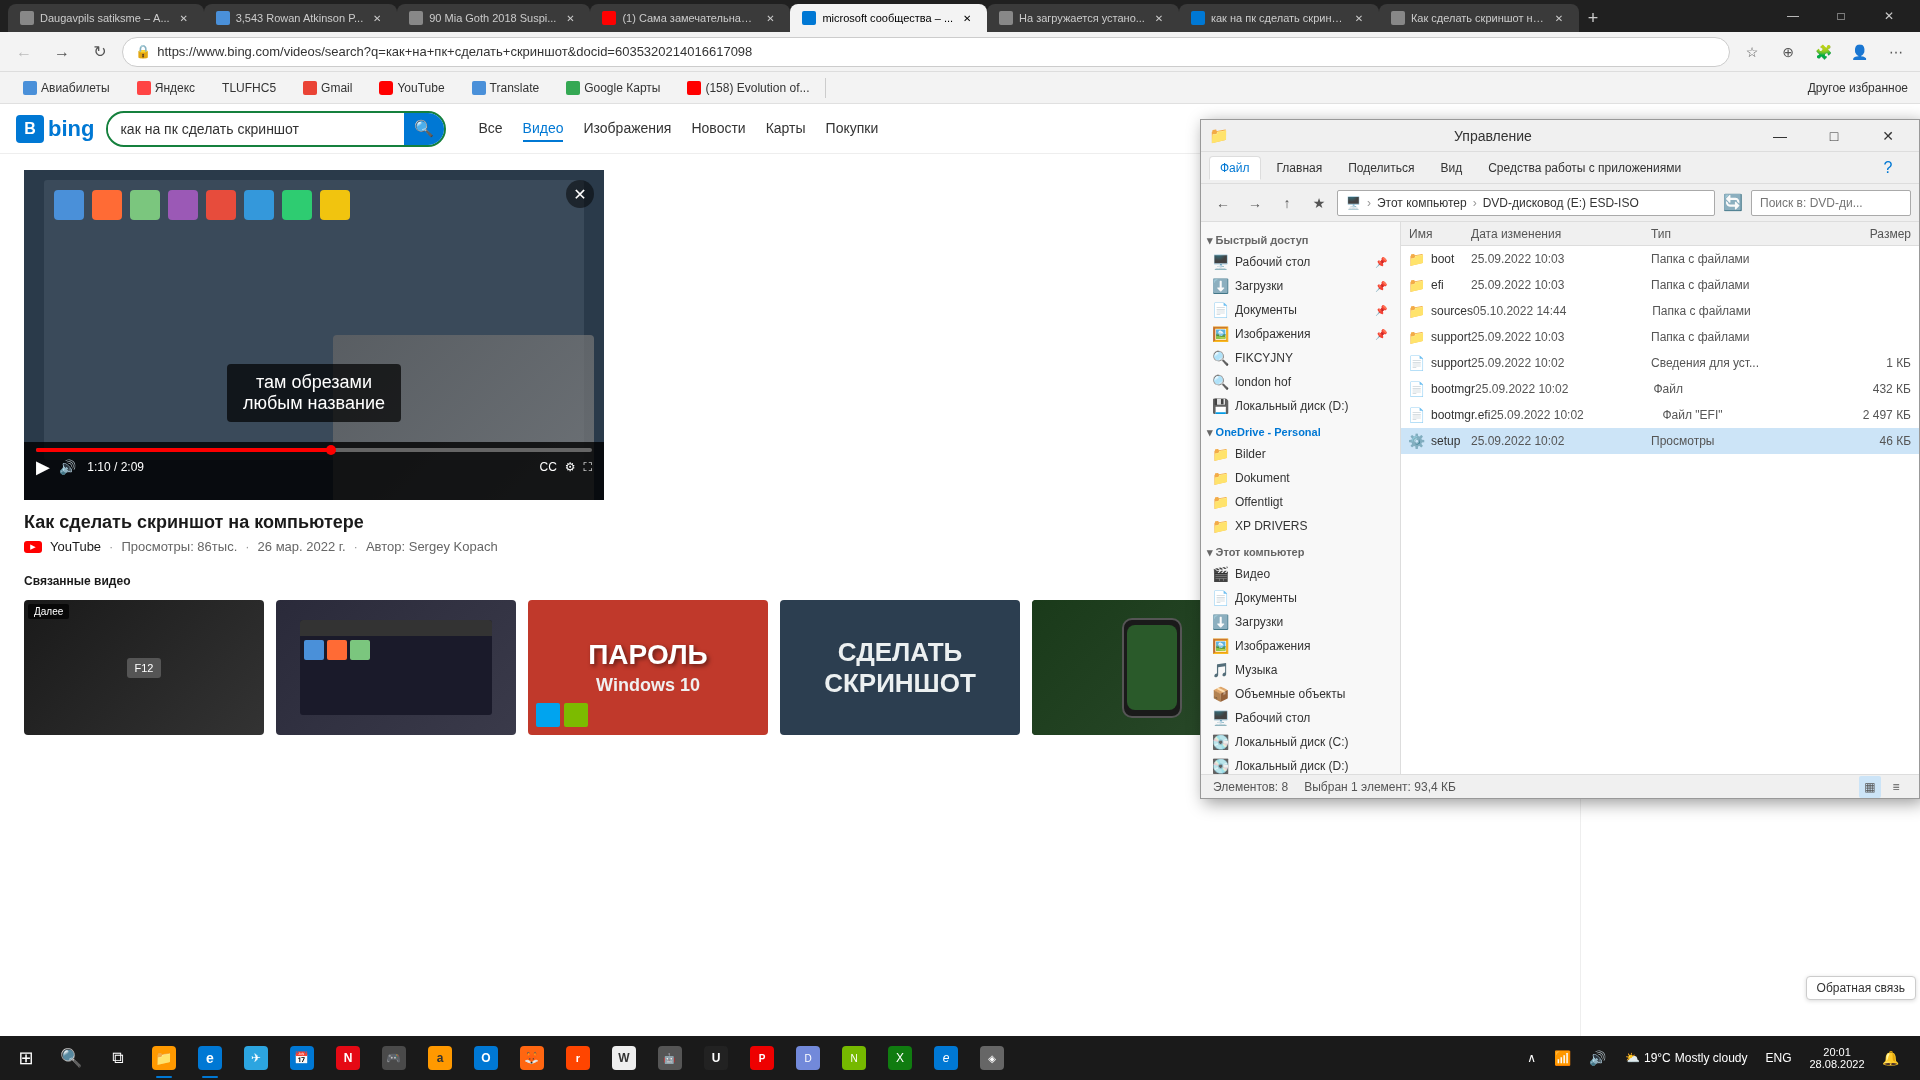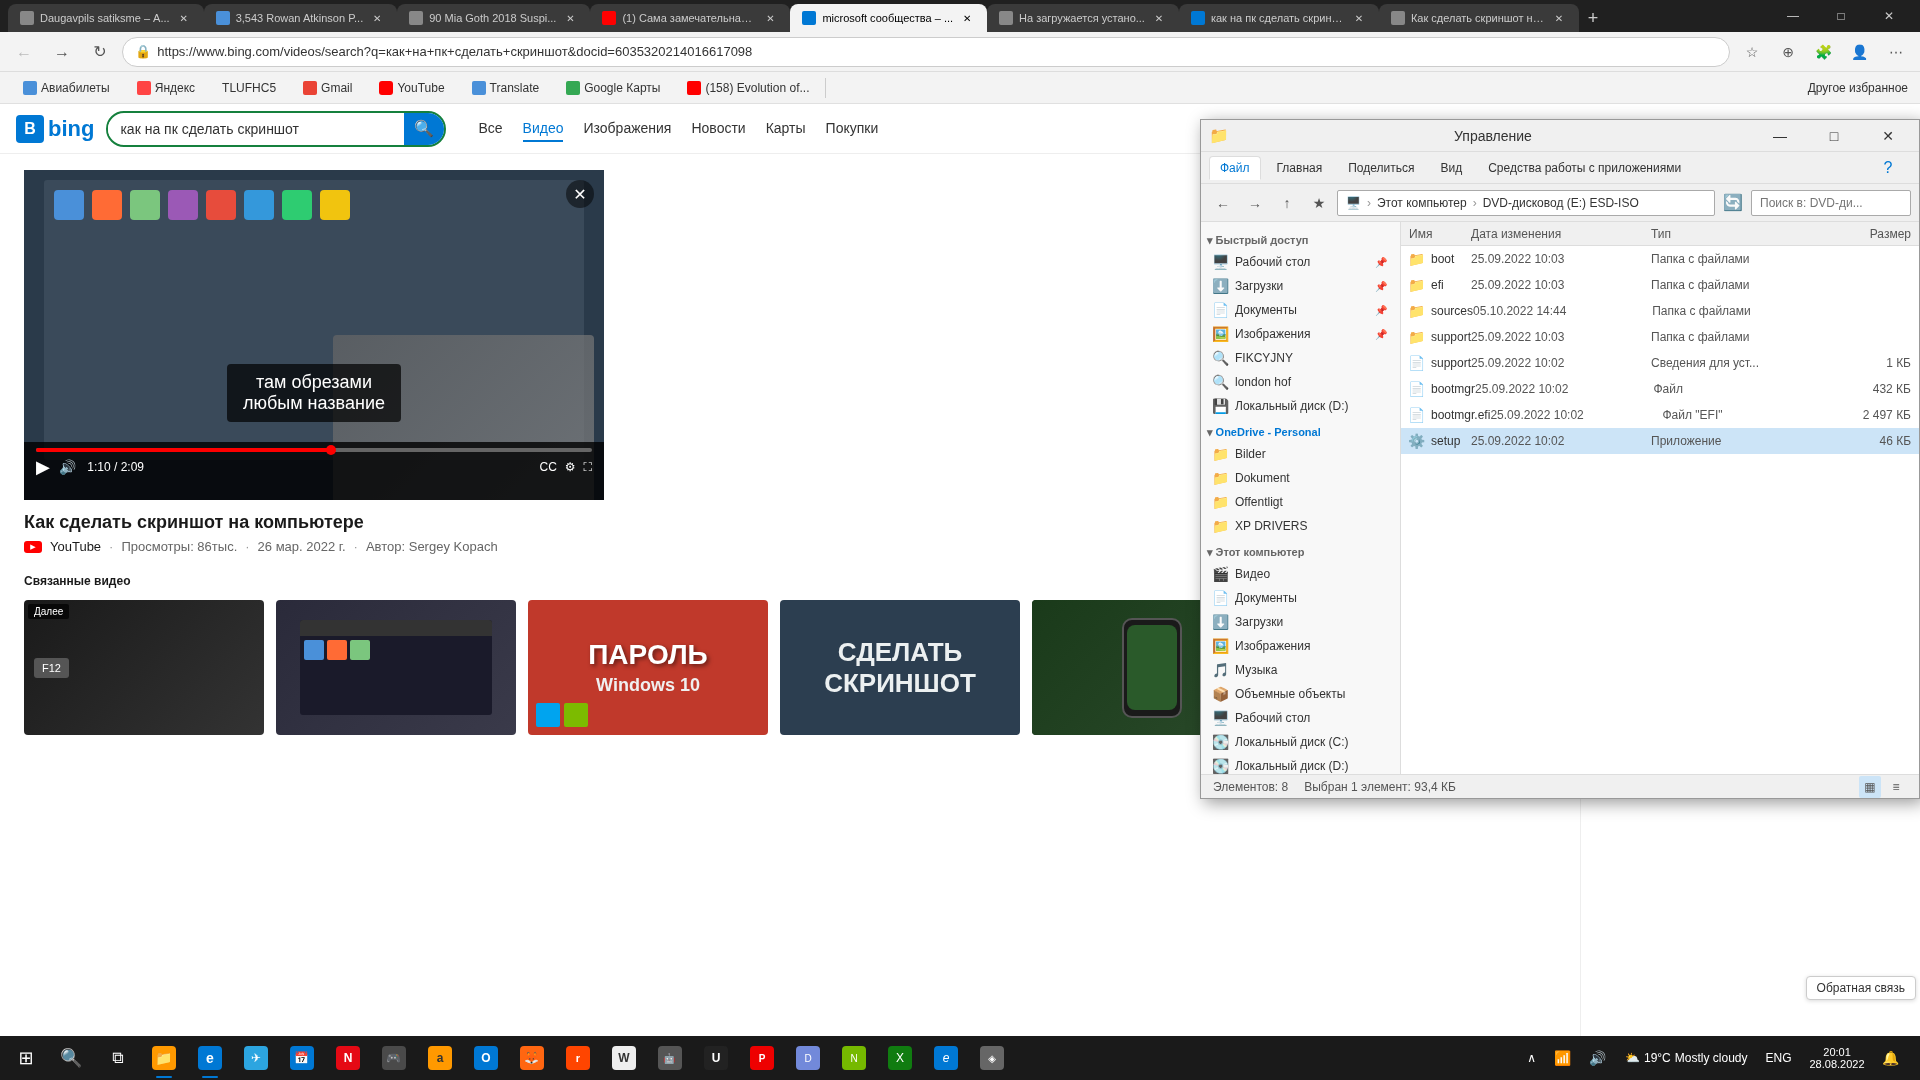--- a/index.html
+++ b/index.html
@@ -366,21 +366,21 @@
           </div>
 
           <div class="related-section">
             <div class="related-title">Связанные видео</div>
             <div class="related-grid">
 
               <div class="related-card">
                 <div class="related-thumb related-thumb-1">
                   <span class="related-thumb-label">Далее</span>
 
-                  <div style="width:100%;height:100%;background:linear-gradient(135deg,#1a1a1a,#333);display:flex;align-items:center;justify-content:flex-start;">
+                  <div style="width:100%;height:100%;background:linear-gradient(135deg,#1a1a1a,#333);display:flex;align-items:center;justify-content:center;">
                     <div style="color:#fff;font-size:11px;text-align:center;padding:8px;">
                       <div style="background:#555;padding:4px 8px;border-radius:3px;margin:2px;display:inline-block;">F12</div>
                     </div>
                   </div>
                 </div>
                 <div class="related-card-title"></div>
               </div>
 
               <div class="related-card">
                 <div class="related-thumb related-thumb-2">
@@ -657,21 +657,21 @@
             <div class="fe-file-date">25.09.2022 10:02</div>
             <div class="fe-file-type">Файл "EFI"</div>
             <div class="fe-file-size">2 497 КБ</div>
           </div>
           <div class="fe-file-row selected">
             <div class="fe-file-name">
               <div class="fe-file-icon" style="color:#4a90d9;">⚙️</div>
               <span>setup</span>
             </div>
             <div class="fe-file-date">25.09.2022 10:02</div>
-            <div class="fe-file-type">Приложение</div>
+            <div class="fe-file-type">Просмотры</div>
             <div class="fe-file-size">46 КБ</div>
           </div>
         </div>
       </div>
 
       <div class="fe-statusbar">
         <span>Элементов: 8</span>
         <span>Выбран 1 элемент: 93,4 КБ</span>
         <div class="fe-statusbar-right">
           <div class="fe-view-btn active">▦</div>

